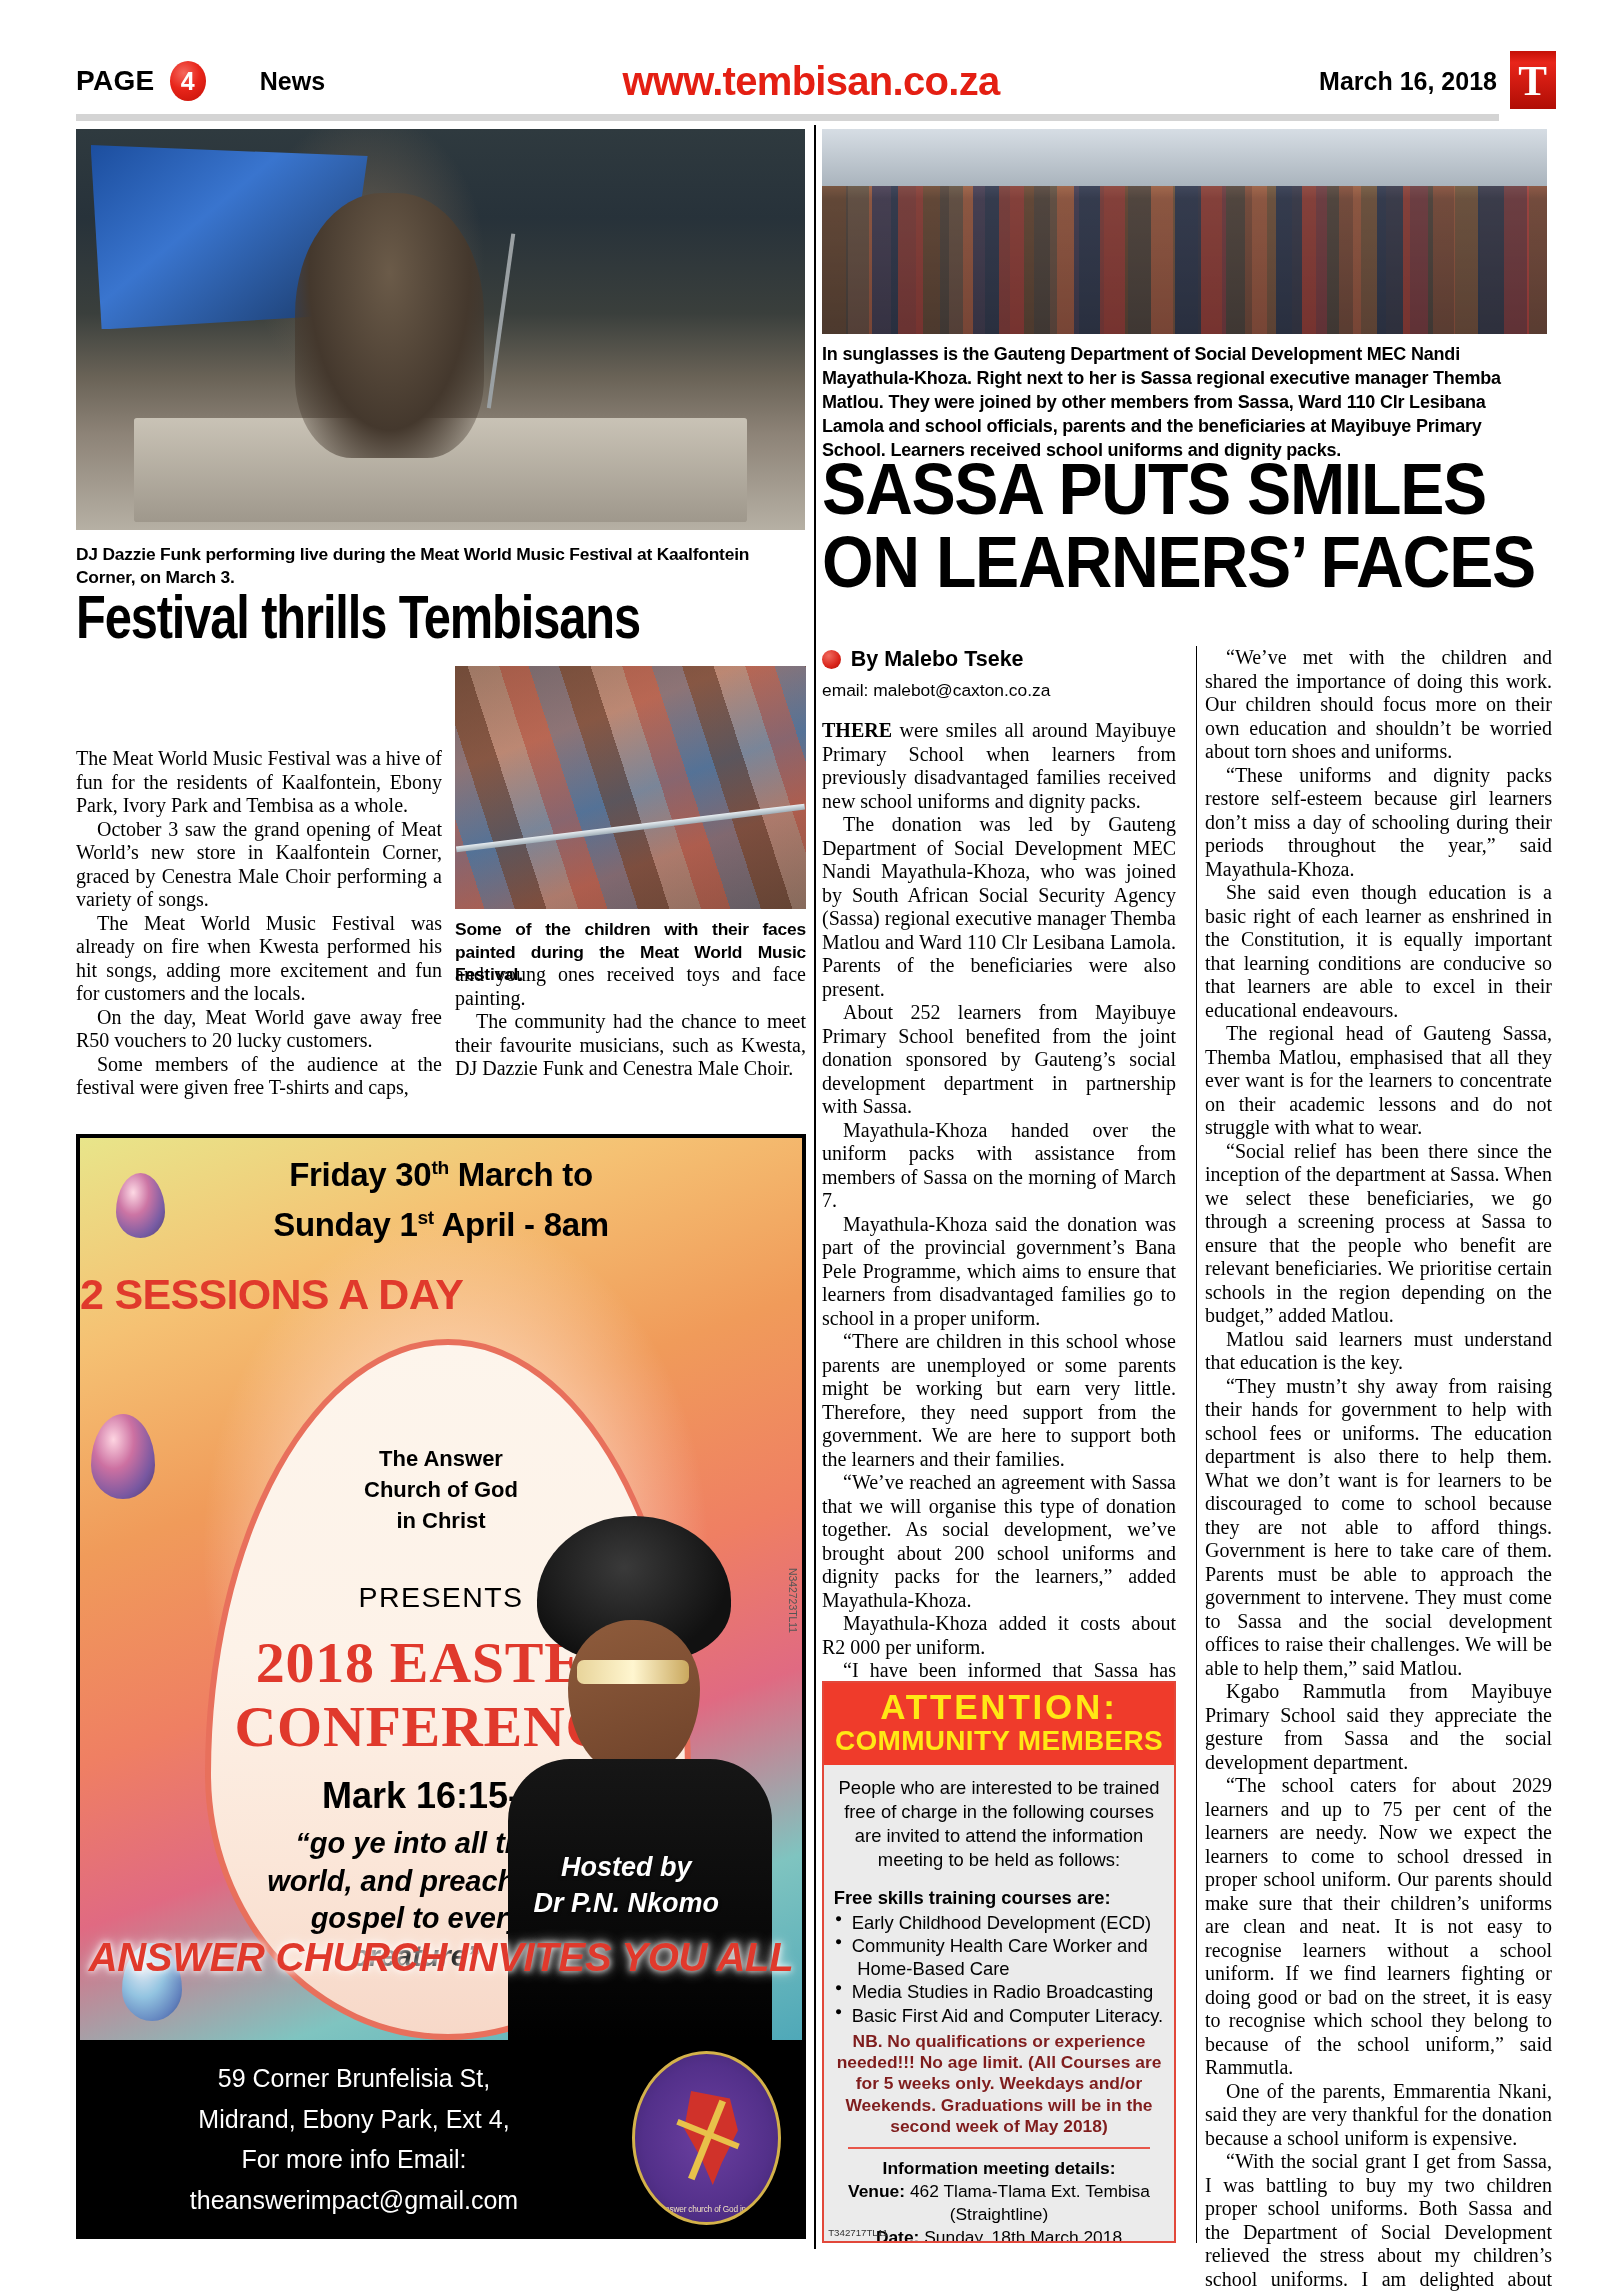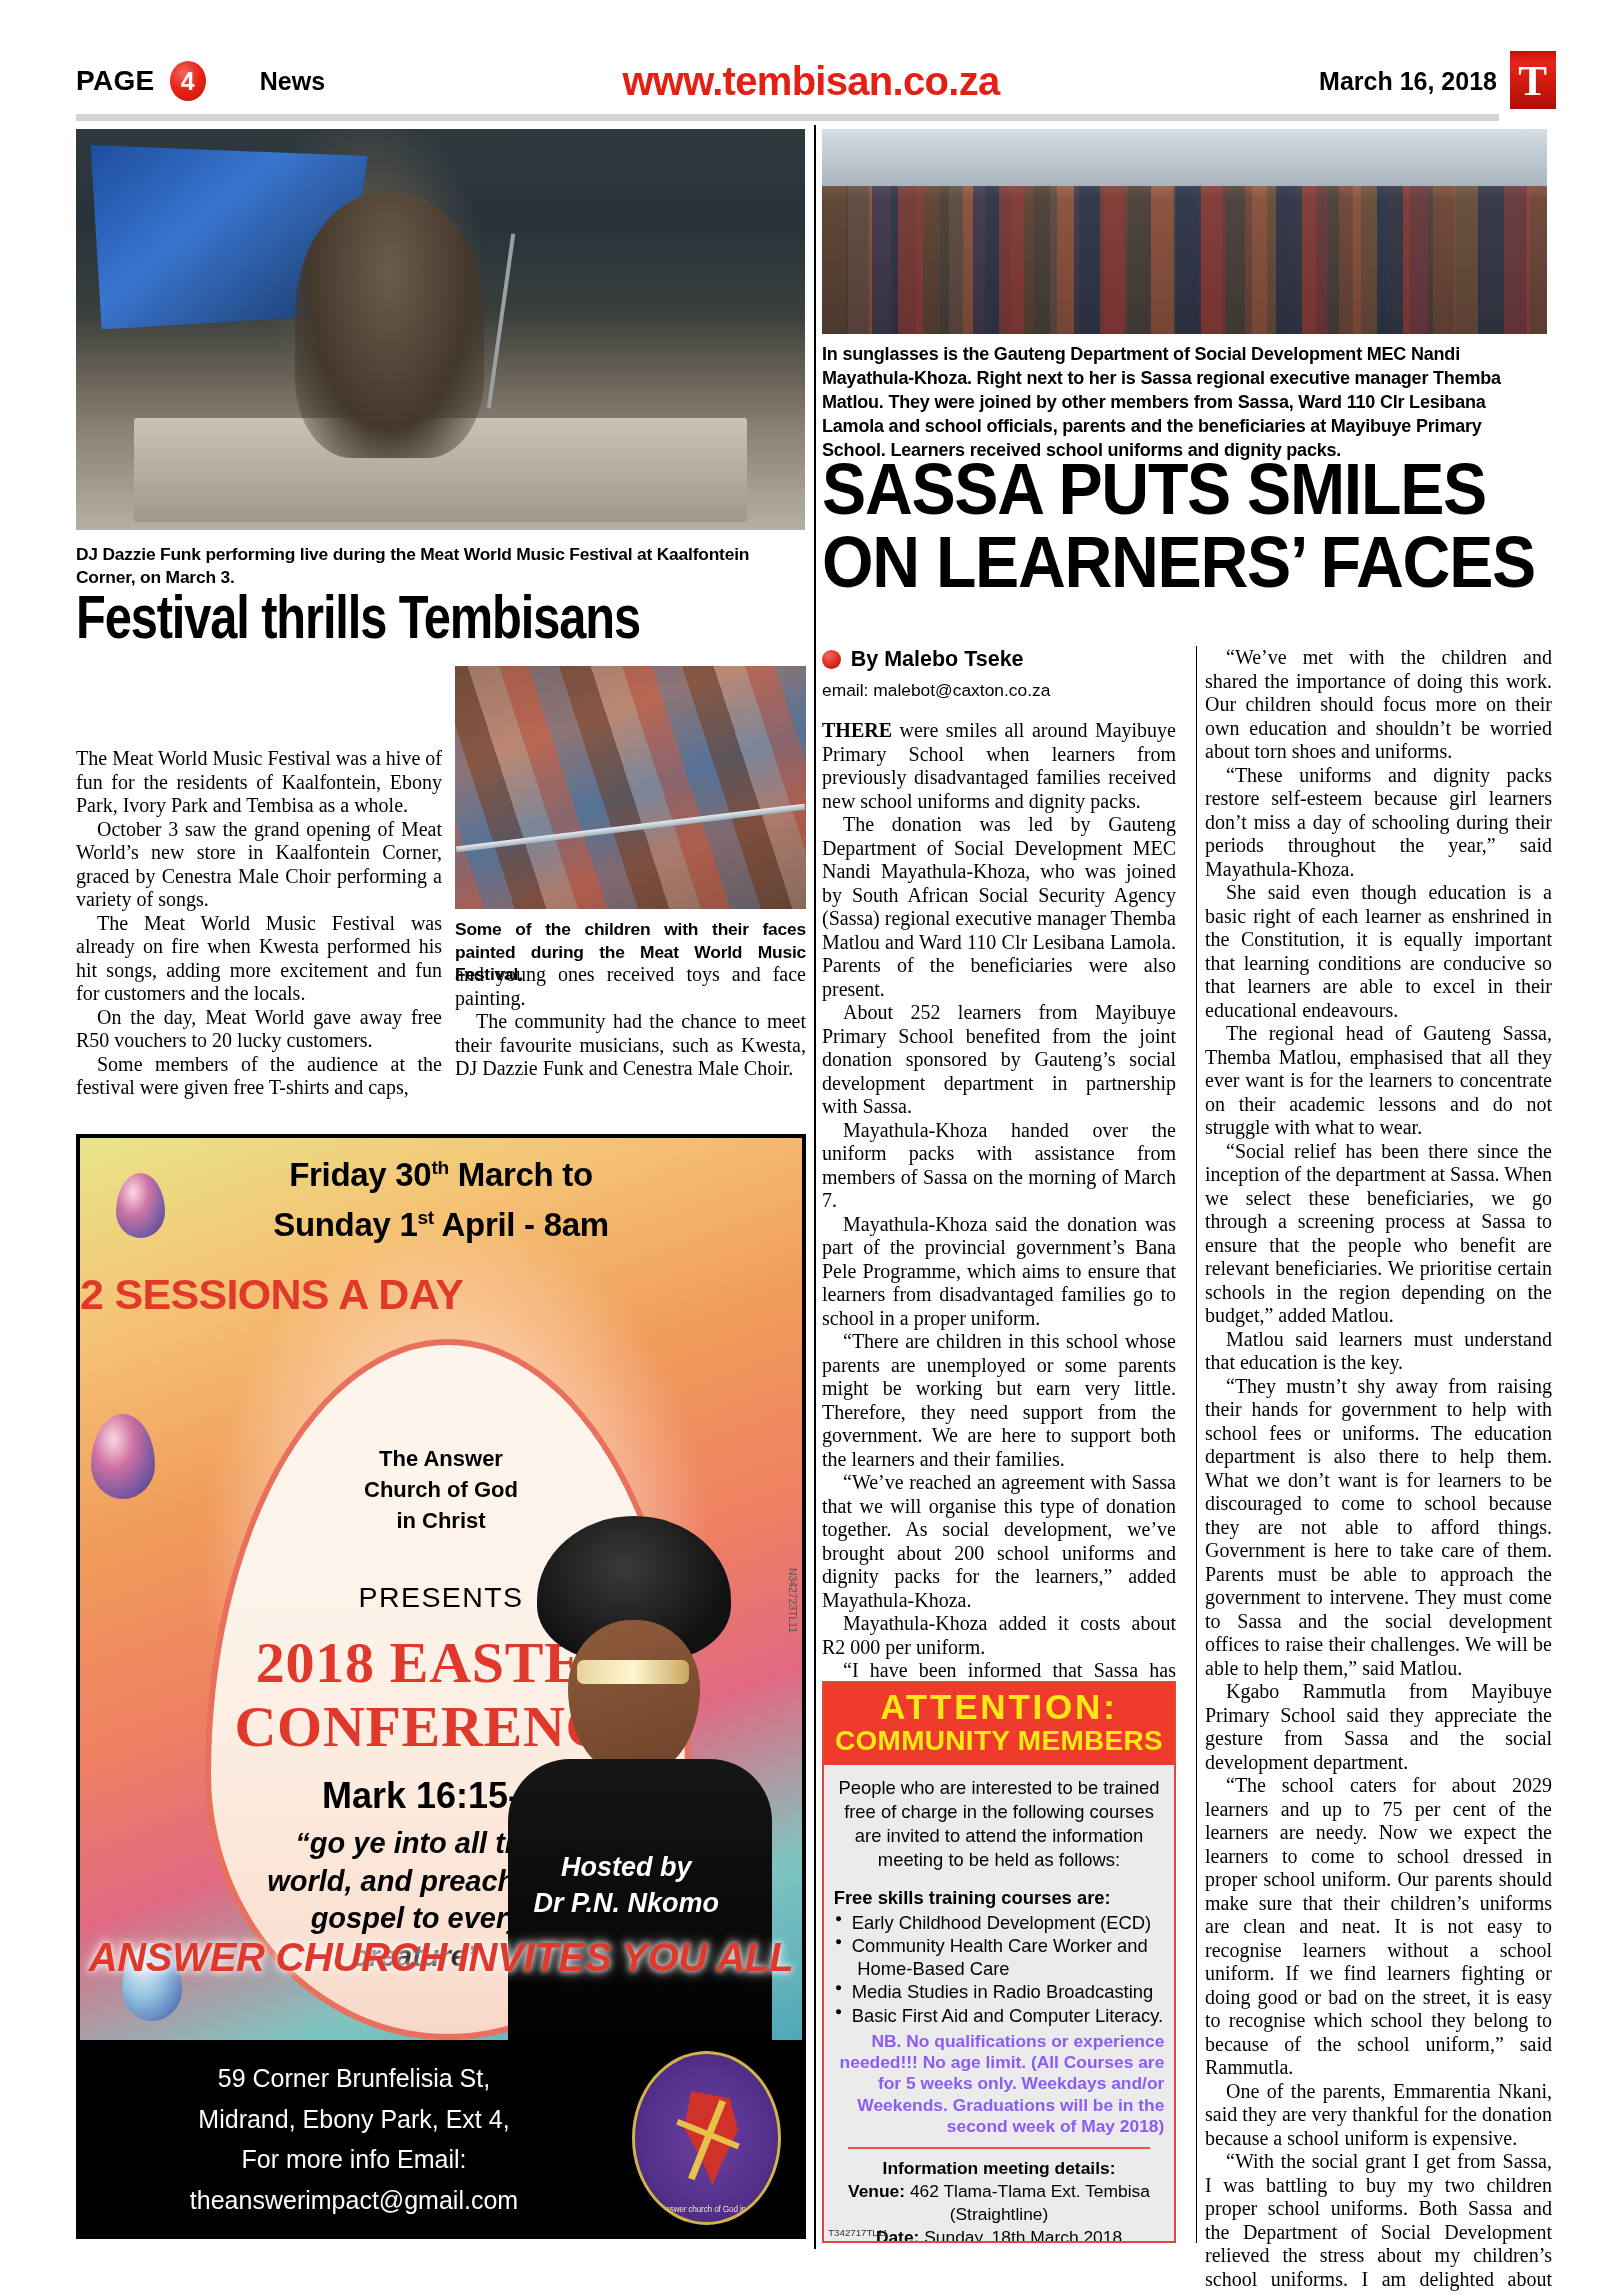--- a/index.html
+++ b/index.html
@@ -224,22 +224,22 @@
   .att-t2 { text-align:center; font-family:"Liberation Sans", sans-serif; font-weight:bold;
             color:#ffe815; font-size:28px; letter-spacing:0.3px; line-height:1.1; margin-top:2.8px; }
   .att-body { padding:11px 9.7px 0; font-family:"Liberation Sans", sans-serif; }
   .att-intro { text-align:center; font-size:18.4px; line-height:1.30; }
   .att-sub { font-weight:bold; font-size:18.4px; margin-top:15.3px; }
   .att-list { list-style:none; font-size:18.4px; line-height:1.26; margin-top:1.4px; }
   .att-list li { padding-left:18px; position:relative; }
   .att-list li::before { content:"\25CF"; position:absolute; left:1.4px; top:0; font-size:11.8px; }
   .att-list li.sub2 { padding-left:23.6px; }
   .att-list li.sub2::before { content:""; }
-  .att-nb { color:#8b5cf6; font-weight:bold; font-size:17.4px; line-height:1.22;
-            text-align:right; margin-top:4.2px; }
+  .att-nb { color:#7f1d1d; font-weight:bold; font-size:17.4px; line-height:1.22;
+            text-align:center; margin-top:4.2px; }
   .att-hr { height:2.1px; background:#e8564a; margin:9.7px 14px 8.3px; }
   .att-det { text-align:center; font-size:17.4px; line-height:1.32; }
   .att-det b { font-weight:bold; }
   .att-code { position:absolute; left:4.2px; bottom:2.8px; font-family:"Liberation Sans", sans-serif;
               font-size:9.7px; color:#333; }
 </style>
 </head>
 <body>
 
 <div class="page">

